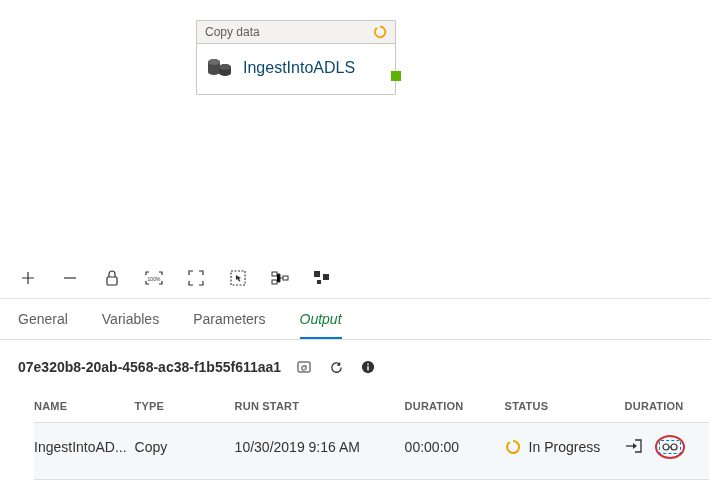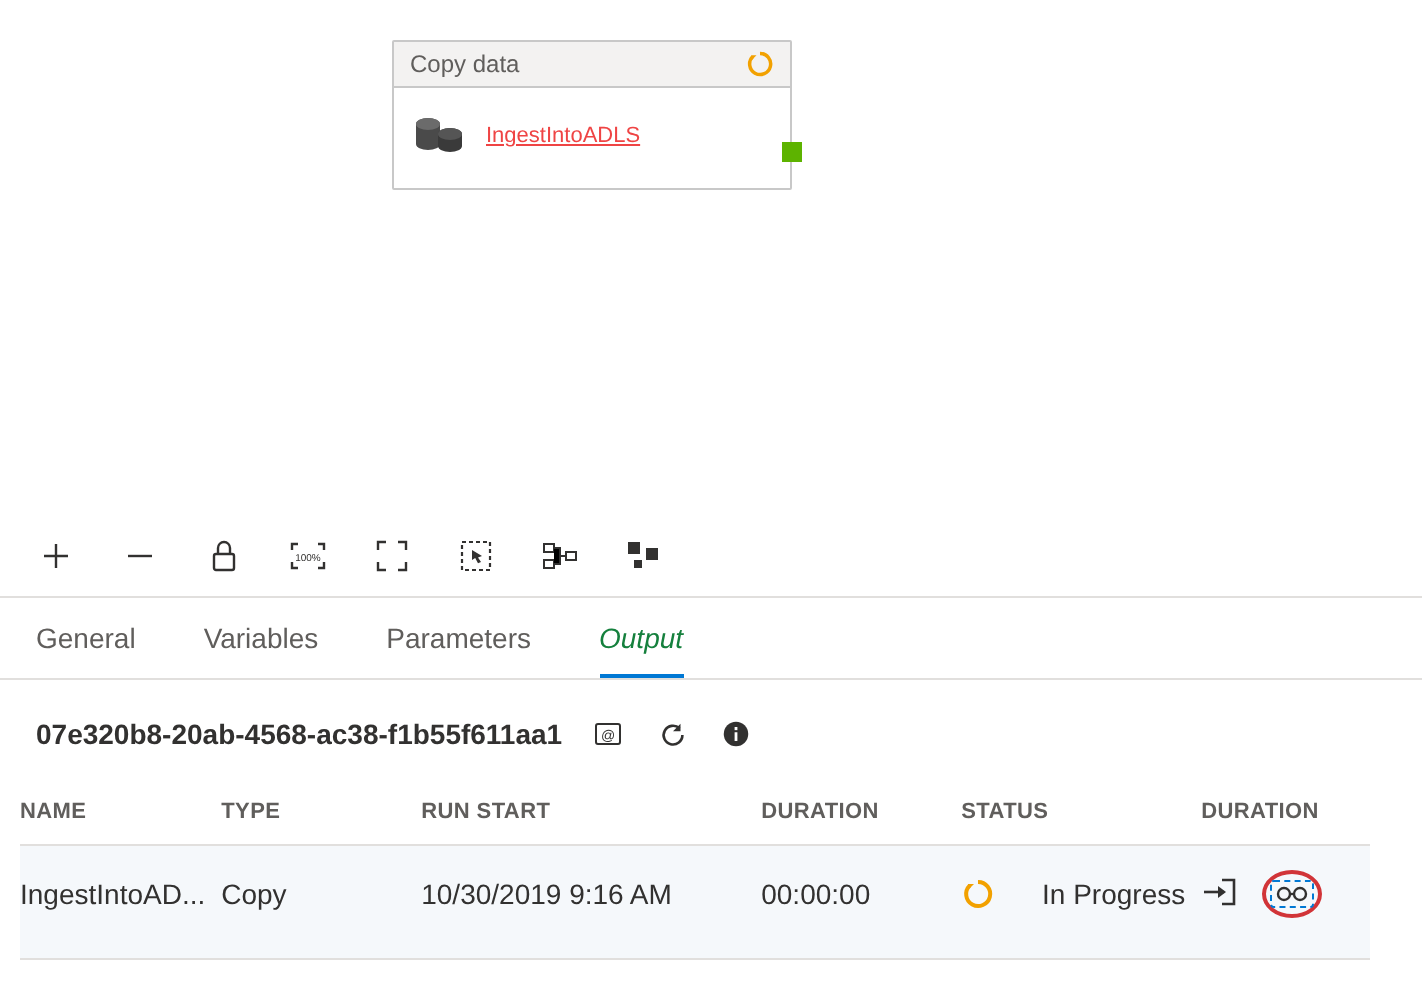--- a/index.html
+++ b/index.html
@@ -3,43 +3,43 @@
   <meta charset="utf-8">
   <style>
     * { box-sizing: border-box; margin: 0; padding: 0; }
     body { font-family: "Segoe UI", -apple-system, sans-serif; font-size: 13px; color: #323130; width: 711px; height: 502px; overflow: hidden; background: #fff; position: relative; }
 
     .canvas { width: 100%; height: 260px; position: relative; background: #fff; }
 
     .activity-node { position: absolute; left: 196px; top: 20px; width: 200px; border: 1px solid #c8c8c8; background: #fff; border-radius: 1px; }
     .activity-header { display: flex; align-items: center; justify-content: space-between; background: #f3f2f1; border-bottom: 1px solid #c8c8c8; padding: 4px 8px; font-size: 12px; color: #605e5c; }
     .activity-body { display: flex; align-items: center; padding: 14px 10px 16px; gap: 10px; }
-    .activity-name { font-size: 11px; color: #ef4444; text-decoration: underline; }
+    .activity-name { font-size: 16px; color: #0c4a6e; }
     .spin-icon-small svg, .spin-icon-mid svg { display: block; }
     .connector-stub { position: absolute; right: -6px; top: 50px; width: 10px; height: 10px; background: #5db300; }
 
     .db-icon svg { display:block; }
 
     .toolbar { display: flex; align-items: center; gap: 22px; padding: 8px 18px 10px; border-bottom: 1px solid #e1dfdd; }
     .toolbar .tbtn { width: 20px; height: 20px; display: flex; align-items: center; justify-content: center; color: #323130; cursor: pointer; }
     .toolbar .tbtn svg { display:block; }
 
     .tabs { display: flex; gap: 34px; padding: 12px 18px 0; border-bottom: 1px solid #e1dfdd; align-items: center; }
     .tab { padding-bottom: 10px; font-size: 14px; color: #605e5c; cursor: pointer; border-bottom: 2px solid transparent; }
     .tab.active { color: #15803d; border-bottom-color: #0078d4; font-style: italic; }
 
     .runline { display: flex; align-items: center; gap: 14px; padding: 18px 18px 14px; font-size: 14px; }
     .runline .lbl { color: #323130; }
     .runline .val { font-weight: 600; }
     .runline .ibtn { width: 18px; height: 18px; display:flex; align-items:center; justify-content:center; color:#323130; cursor:pointer; }
 
-    table.grid { width: calc(100% - 36px); margin: 0 10px; border-collapse: collapse; }
+    table.grid { width: calc(100% - 36px); margin: 0 34px; border-collapse: collapse; }
     table.grid th { text-align: left; font-size: 11px; font-weight: 600; color: #605e5c; letter-spacing: 0.2px; padding: 10px 8px 10px 0; border-bottom: 1px solid #e1dfdd; }
     table.grid td { font-size: 14px; color: #323130; padding: 12px 8px 20px 0; border-bottom: 1px solid #e1dfdd; background: #f5f8fb; }
-    table.grid td .status-wrap { display:flex; align-items:center; gap:8px;justify-content:space-between; }
+    table.grid td .status-wrap { display:flex; align-items:center; gap:8px; }
     .actions-cell { display:flex; align-items:center; gap:12px; }
     .glasses-wrap { width: 30px; height: 24px; border: 2px solid #d13438; border-radius: 50%; display:flex; align-items:center; justify-content:center; }
     .glasses-wrap .inner { border: 1px dashed #0078d4; padding: 1px 2px; display:flex; align-items:center; justify-content:center; border-radius:2px; }
   </style>
 </head>
 <body>
 
 <div class="canvas">
   <div class="activity-node">
     <div class="activity-header">

